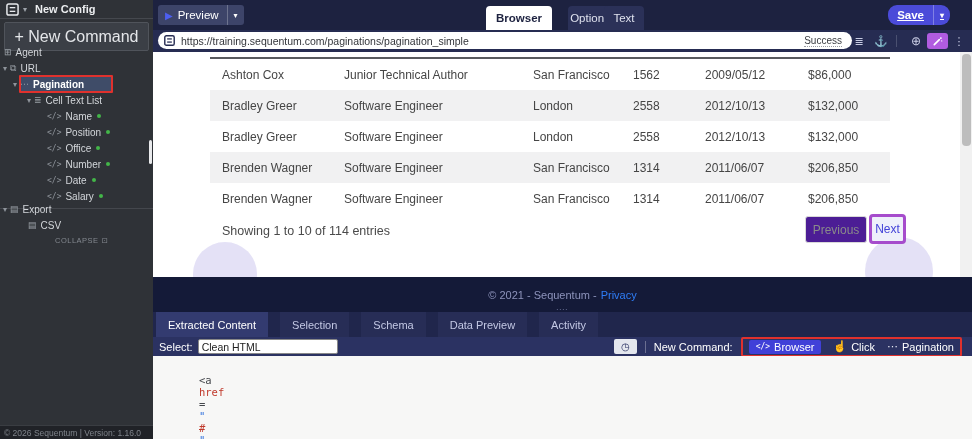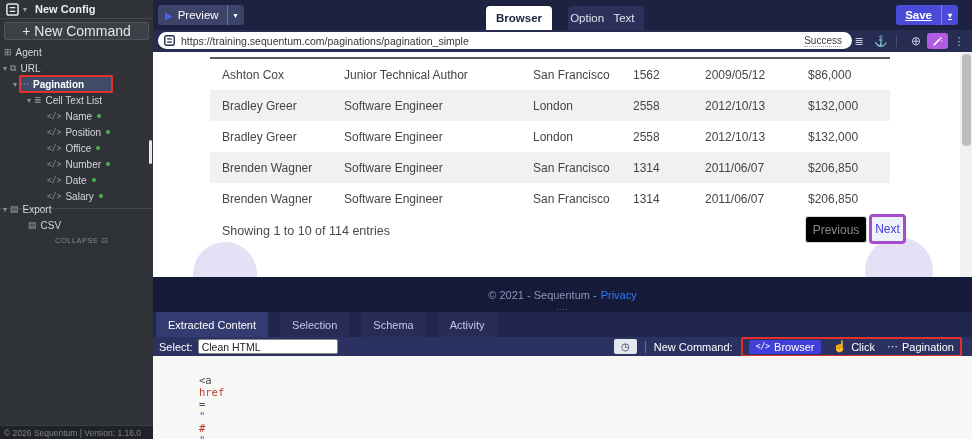--- a/index.html
+++ b/index.html
@@ -5,22 +5,22 @@
   * { margin:0; padding:0; box-sizing:border-box; }
   html,body { width:972px; height:439px; overflow:hidden; }
   body { font-family:"Liberation Sans", sans-serif; position:relative; background:#1d2240; }
 
   
   .sidebar { position:absolute; left:0; top:0; width:153px; height:439px; background:#2f3237; z-index:5; }
   .sb-header { height:19px; display:flex; align-items:center; gap:4px; padding:0 6px; border-bottom:1px solid #45484e; }
   .sb-logo { width:13px; height:13px; color:#e7e9ec; flex:0 0 auto; }
   .sb-chev { color:#9ca1a8; font-size:8px; }
   .sb-title { color:#eceef0; font-size:11px; font-weight:bold; margin-left:4px; }
-  .newcmd-btn { position:absolute; left:4px; right:4px; top:22px; height:18px; background:#3b3f46; border:1px solid #50545b;
-    border-radius:2px; color:#e4e6e9; font-size:14px; display:flex; align-items:center; justify-content:center; cursor:pointer; }
+  .newcmd-btn { position:absolute; left:4px; right:4px; top:22px; height:29px; background:#3b3f46; border:1px solid #50545b;
+    border-radius:2px; color:#e4e6e9; font-size:16px; display:flex; align-items:center; justify-content:center; cursor:pointer; }
   .tree { position:absolute; left:0; right:0; top:44px; border-bottom:1px solid #44474d; padding-bottom:4px; }
   .trow { height:16px; display:flex; align-items:center; font-size:10px; color:#d3d6da; position:relative; }
   .trow .caret { color:#8e939a; font-size:8px; width:10px; text-align:center; flex:0 0 auto; }
   .trow .ticon { color:#9aa0a7; font-size:9px; margin-right:4px; flex:0 0 auto; }
   .trow .code-ico { color:#8e939a; font-size:8px; font-family:"DejaVu Sans Mono",monospace; margin-right:4px; }
   .gdot { width:4px; height:4px; border-radius:50%; background:#43b649; margin-left:5px; flex:0 0 auto; }
   .trow.selected-row .sel-box { position:absolute; left:19px; right:40px; top:-1px; bottom:-1px;
     background:#3f4c68; border:2px solid #e0312d; border-radius:1px; }
   .trow > * { position:relative; }
   .collapse-row { height:14px; display:flex; align-items:center; font-size:7.5px; color:#83888f; letter-spacing:.5px; padding-left:55px; gap:3px; }
@@ -38,21 +38,21 @@
   .preview-main { display:flex; align-items:center; gap:5px; padding:0 8px 0 7px; }
   .play-ico { color:#4d5ff0; font-size:10px; }
   .preview-caret { border-left:1px solid rgba(255,255,255,.25); padding:0 6px; font-size:8px; height:100%; display:flex; align-items:center; }
   .top-tab { position:absolute; top:6px; height:24px; border-radius:4px 4px 0 0; display:flex; align-items:center; justify-content:center;
     font-size:11.5px; cursor:pointer; }
   .top-tab.active { background:#ffffff; color:#1d2240; font-weight:bold; }
   .top-tab.inactive { background:#2b3158; color:#dfe2ee; }
   .tab-browser { left:333px; width:66px; }
   .tab-options { left:403px; width:44px;margin-left:12px; }
   .tab-text { left:451px; width:40px; }
-  .save-btn { position:absolute; right:14px; top:5px; height:20px; background:#4b4bd9; border-radius:3px; display:flex; align-items:center;
+  .save-btn { position:absolute; right:22px; top:5px; height:20px; background:#4b4bd9; border-radius:9px; display:flex; align-items:center;
     color:#fff; font-size:11.5px; font-weight:bold; cursor:pointer;text-decoration:underline; }
   .save-main { padding:0 9px; }
   .save-caret { border-left:1px solid rgba(255,255,255,.3); padding:0 6px; font-size:8px; height:100%; display:flex; align-items:center; }
 
   
   .urlrow { position:absolute; left:0; top:30px; right:0; height:22px; background:#262c52; }
   .url-pill { position:absolute; left:5px; top:2px; width:694px; height:17px; background:#fff; border-radius:9px;
     display:flex; align-items:center; padding:0 10px 0 6px; gap:6px; }
   .url-logo { width:11px; height:11px; color:#262c52; flex:0 0 auto; }
   .url-text { font-size:10.5px; color:#33353a; flex:1; white-space:nowrap; overflow:hidden; }
@@ -71,21 +71,21 @@
   .viewport { position:absolute; left:0; top:52px; right:0; height:225px; background:#fff; overflow:hidden; }
   .blob { position:absolute; border-radius:50%; background:rgba(178,168,228,.35); }
   .blob-l { left:40px; top:190px; width:64px; height:64px; }
   .blob-r { left:712px; top:185px; width:68px; height:68px; }
   .dtable { position:absolute; left:57px; top:5px; width:680px; border-top:2px solid #595a5e; }
   .drow { display:grid; grid-template-columns:134px 189px 100px 72px 103px auto; height:31px; align-items:center;
     font-size:12px; color:#454545; }
   .drow.alt { background:#f1f1f2; }
   .drow .cell:first-child { padding-left:12px; }
   .tbl-info { position:absolute; left:69px; top:172px; font-size:12.5px; color:#4a4a4a; }
-  .prev-btn { position:absolute; left:652px; top:164px; width:62px; height:27px; background:#000000; border:1px solid #d9d9d9;
+  .prev-btn { position:absolute; left:652px; top:164px; width:62px; height:27px; background:#4c1d95; border:1px solid #d9d9d9;
     border-radius:3px; color:#8a8a8a; font-size:12px; display:flex; align-items:center; justify-content:center; cursor:pointer; }
   .next-btn { position:absolute; left:716px; top:162px; width:37px; height:30px; background:#eef0fb; border:3px solid #a64ccc;
     border-radius:4px; color:#4343d8; font-size:12px; display:flex; align-items:center; justify-content:center; cursor:pointer; }
   .vp-scroll { position:absolute; right:0; top:0; width:12px; height:225px; background:#f1f1f1; }
   .vp-thumb { position:absolute; right:1px; top:2px; width:9px; height:92px; background:#bdbdbd; border-radius:4px; }
 
   
   .pagefooter { position:absolute; left:0; top:277px; right:0; height:35px; background:#141a38;
     display:flex; align-items:center; justify-content:center; font-size:11px; color:#8d93bb; gap:4px; }
   .privacy-link { color:#2f7df6; cursor:pointer; }
@@ -312,20 +312,21 @@
   <div class="pagefooter">
     <span>© 2021 - Sequentum -</span>
     <span class="privacy-link">Privacy</span>
     <span class="drag-dots">∙∙∙∙</span>
   </div>
 
   <div class="btabs">
     <div class="btab active">Extracted Content</div>
     <div class="btab">Selection</div>
     <div class="btab">Schema</div>
+    <div class="btab">Data Preview</div>
     <div class="btab">Activity</div>
   </div>
 
   <div class="selectrow">
     <span class="sel-label">Select:</span>
     <input class="sel-input" value="Clean HTML" style="">
     <div class="sel-right">
       <span class="clock-btn">
         <span>◷</span>
       </span>

